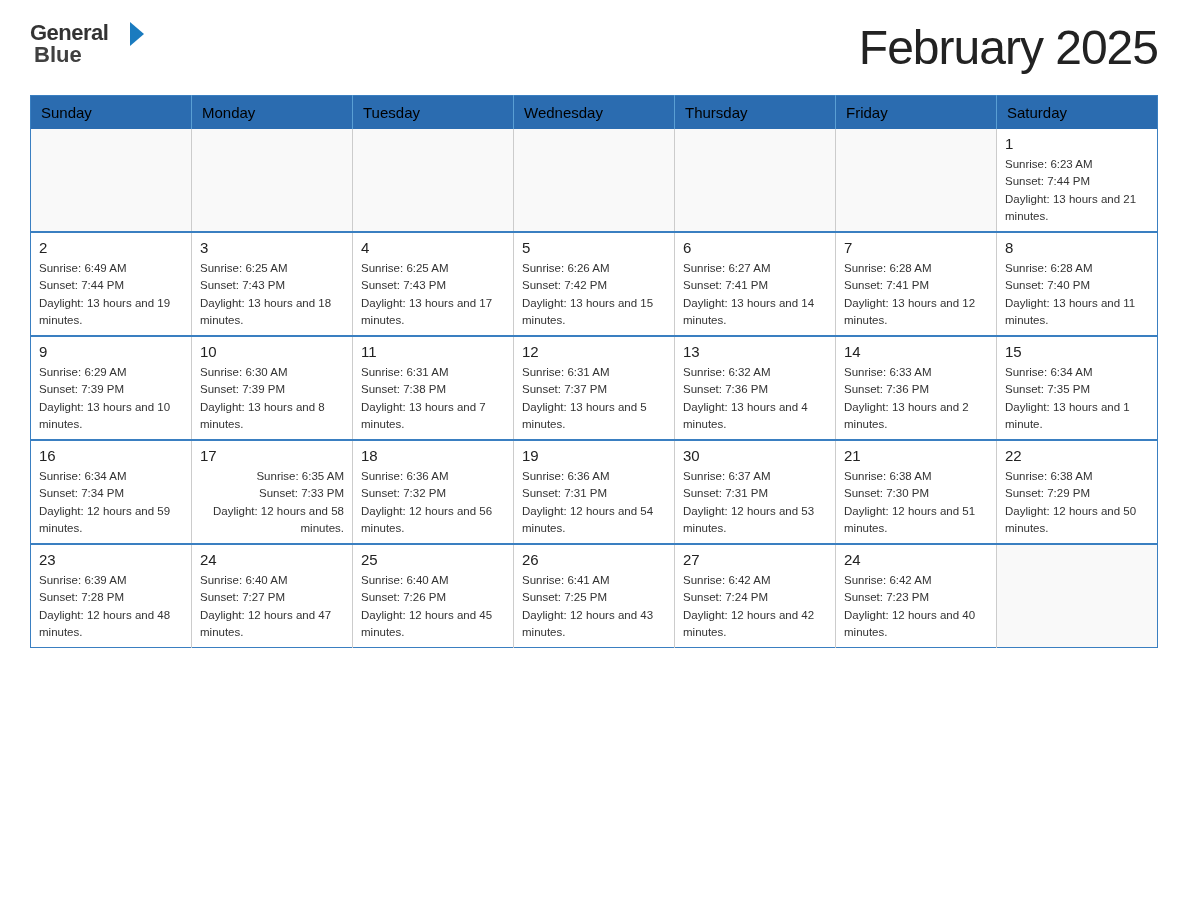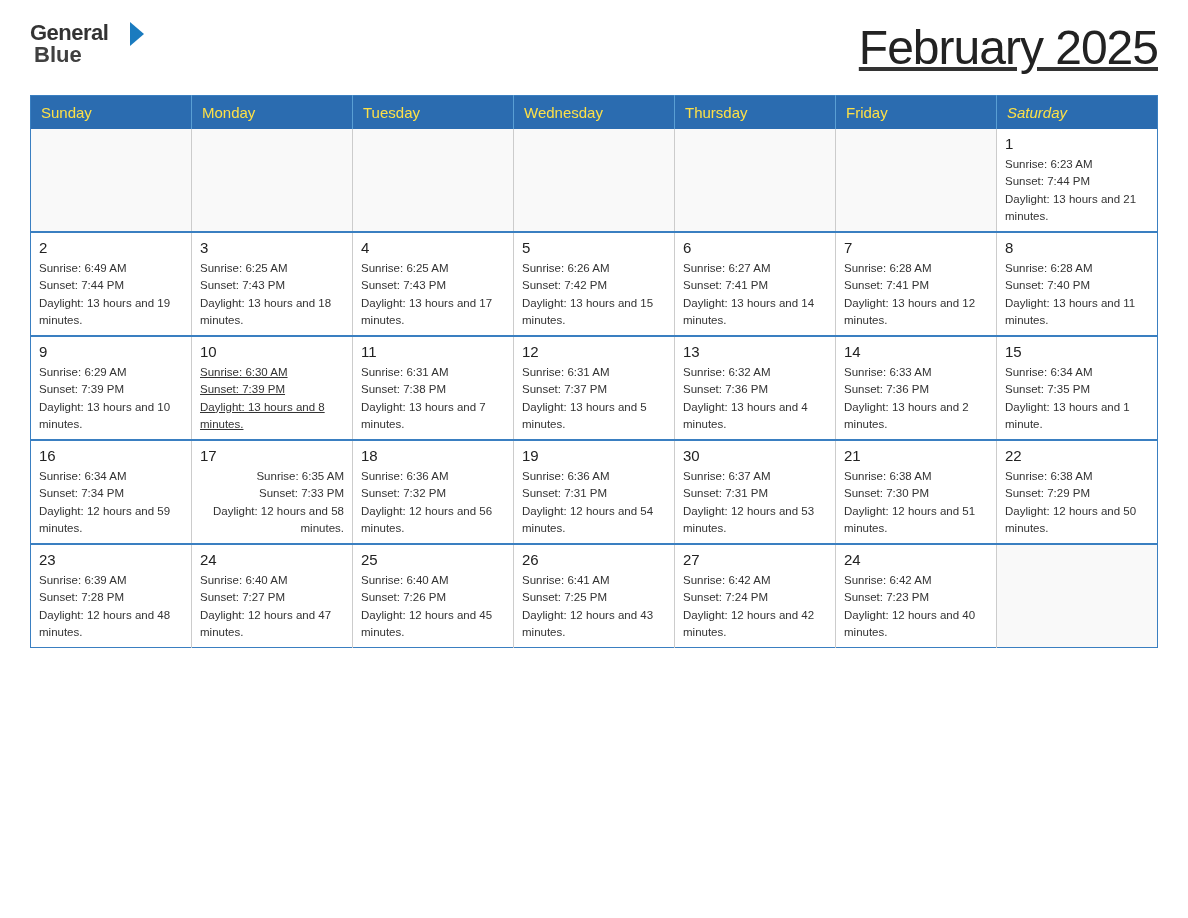--- a/index.html
+++ b/index.html
@@ -44,50 +44,48 @@
     }
     .logo-blue {
       font-size: 22px;
       font-weight: bold;
       color: #404040;
       margin-top: -4px;
       margin-left: 4px;
     }
     .title-section {
       text-align: center;
-      text-decoration: underline;
     }
     .main-title {
       font-size: 48px;
       font-weight: 300;
       color: #222;
       letter-spacing: -1px;
     }
     .subtitle {
       font-size: 20px;
       color: #444;
       margin-top: 4px;
     }
     .calendar {
       width: 100%;
       border-collapse: collapse;
       border: 1px solid #3a7fc1;
     }
     .calendar th {
       background-color: #2b6cb0;
-      color: #fde047;
+      color: #000000;
       text-align: left;
       padding: 8px 10px;
       font-size: 15px;
       font-weight: normal;
       border-right: 1px solid #5a9fd4;
     }
     .calendar th:last-child {
       border-right: none;
-      font-style: italic;
     }
     .calendar td {
       vertical-align: top;
       padding: 6px 8px;
       border-right: 1px solid #ccc;
       border-bottom: 2px solid #3a7fc1;
       width: 14.28%;
       min-height: 110px;
       font-size: 12px;
       color: #333;
@@ -203,21 +201,21 @@
       </tr>
       <tr>
         <td>
           <span class="day-number">9</span>
           <div class="day-info" style="white-space: pre-line;">Sunrise: 6:29 AM
 Sunset: 7:39 PM
 Daylight: 13 hours and 10 minutes.</div>
         </td>
         <td>
           <span class="day-number">10</span>
-          <div class="day-info" style="white-space: pre-line; text-decoration: underline;">Sunrise: 6:30 AM
+          <div class="day-info" style="white-space: pre-line;">Sunrise: 6:30 AM
 Sunset: 7:39 PM
 Daylight: 13 hours and 8 minutes.</div>
         </td>
         <td>
           <span class="day-number">11</span>
           <div class="day-info" style="white-space: pre-line;">Sunrise: 6:31 AM
 Sunset: 7:38 PM
 Daylight: 13 hours and 7 minutes.</div>
         </td>
         <td>

